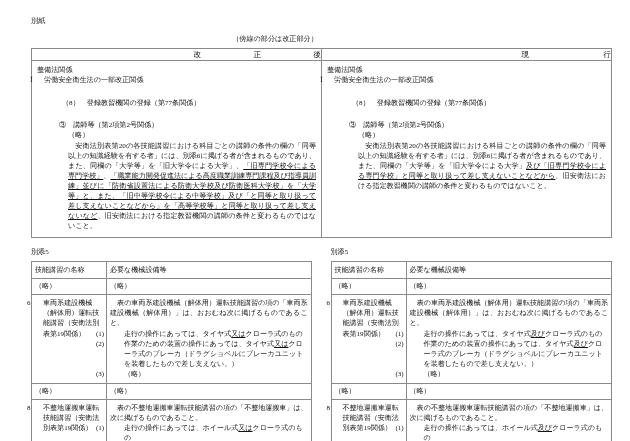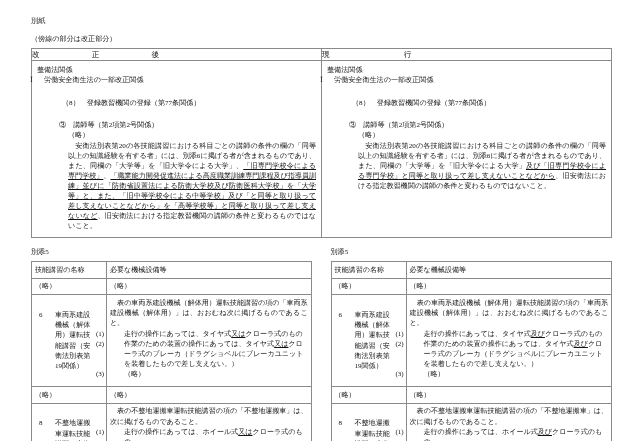--- a/index.html
+++ b/index.html
@@ -42,40 +42,40 @@
     white-space: nowrap;
   }
   .title-line2 {
     font-size: 7.3px;
     margin: 2px 0 0 0;
     padding-left: 9px;
     letter-spacing: -.05px;
   }
   .title-line2 .gap { display:inline-block; width: 11px; }
   .note-right {
-    text-align: left;
+    text-align: center;
     font-size: 7.1px;
     margin: 7px 16px 4px 0;
   }
 
   
   .compare {
     margin: 0 18px 0 31px;
     border-collapse: collapse;
     table-layout: fixed;
     width: 581px;
   }
   .compare > tbody > tr > td,
   .compare > tbody > tr > th {
     border: 1px solid #8a8a8a;
     vertical-align: top;
     padding: 0;
   }
   .col-head {
-    text-align: left;
+    text-align: right;
     font-weight: normal;
     font-size: 7.6px;
     padding: 3.5px 0 3.5px 0;
     letter-spacing: .2px;
   }
   .col-head .sp { display: inline-block; width: 52px; }
   .col-head .sp-r { display: inline-block; width: 74px; }
   .cell-body {
     padding: 4px 5px 6px 5px;
   }
@@ -123,21 +123,21 @@
     font-size: 7.05px;
   }
   table.spec td {
     border: 1px solid #8a8a8a;
     vertical-align: top;
     padding: 2.5px 3px 3px 3px;
     line-height: 1.45;
   }
   table.spec td.c1 { width: 68px; }
   table.spec td.hdr { padding: 3px 3px; }
-  .nm { margin:12px; padding-left: 8px; text-indent: -8px; }
+  .nm { margin:0; padding-left: 8px; text-indent: -8px; }
   .nm .n { display:inline-block; width: 8px; }
   .bodytxt { margin:0; text-align: justify; text-justify: inter-ideograph; letter-spacing: -.1px; }
   .bodytxt .lead { display:inline-block; width: 7px; }
   .item { margin:0; padding-left: 14px; text-indent: -14px; }
   .item .no { display:inline-block; width: 14px; }
 </style>
 </head>
 <body>
 
 <div class="page">

